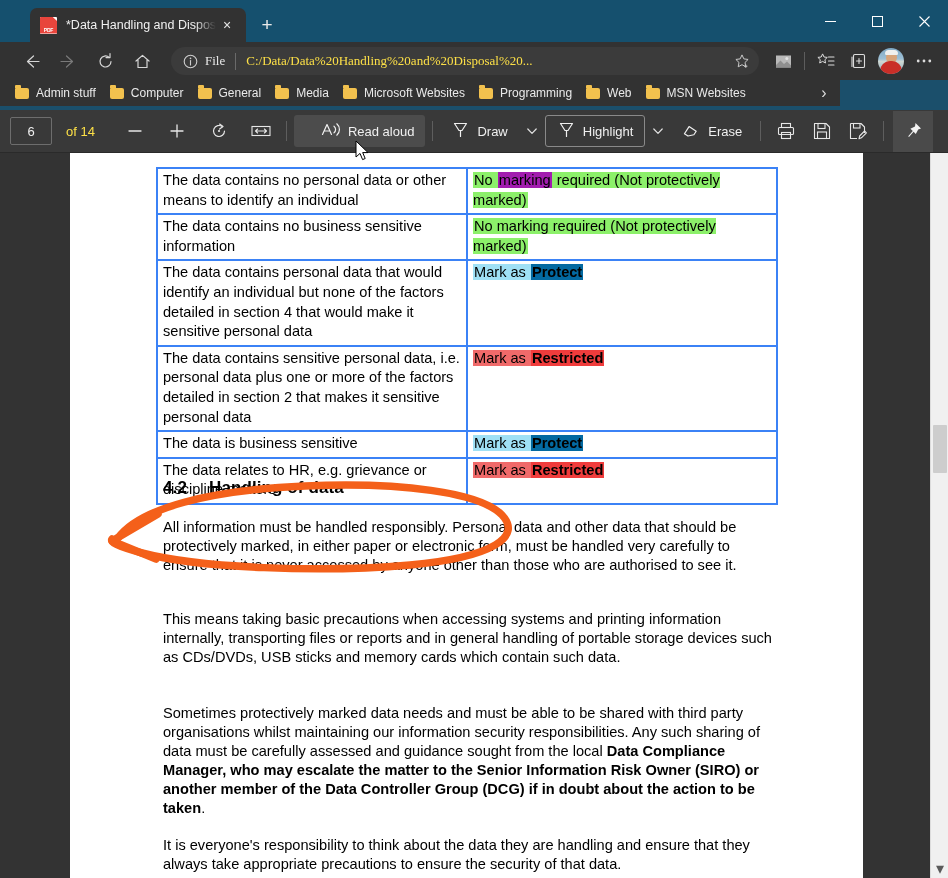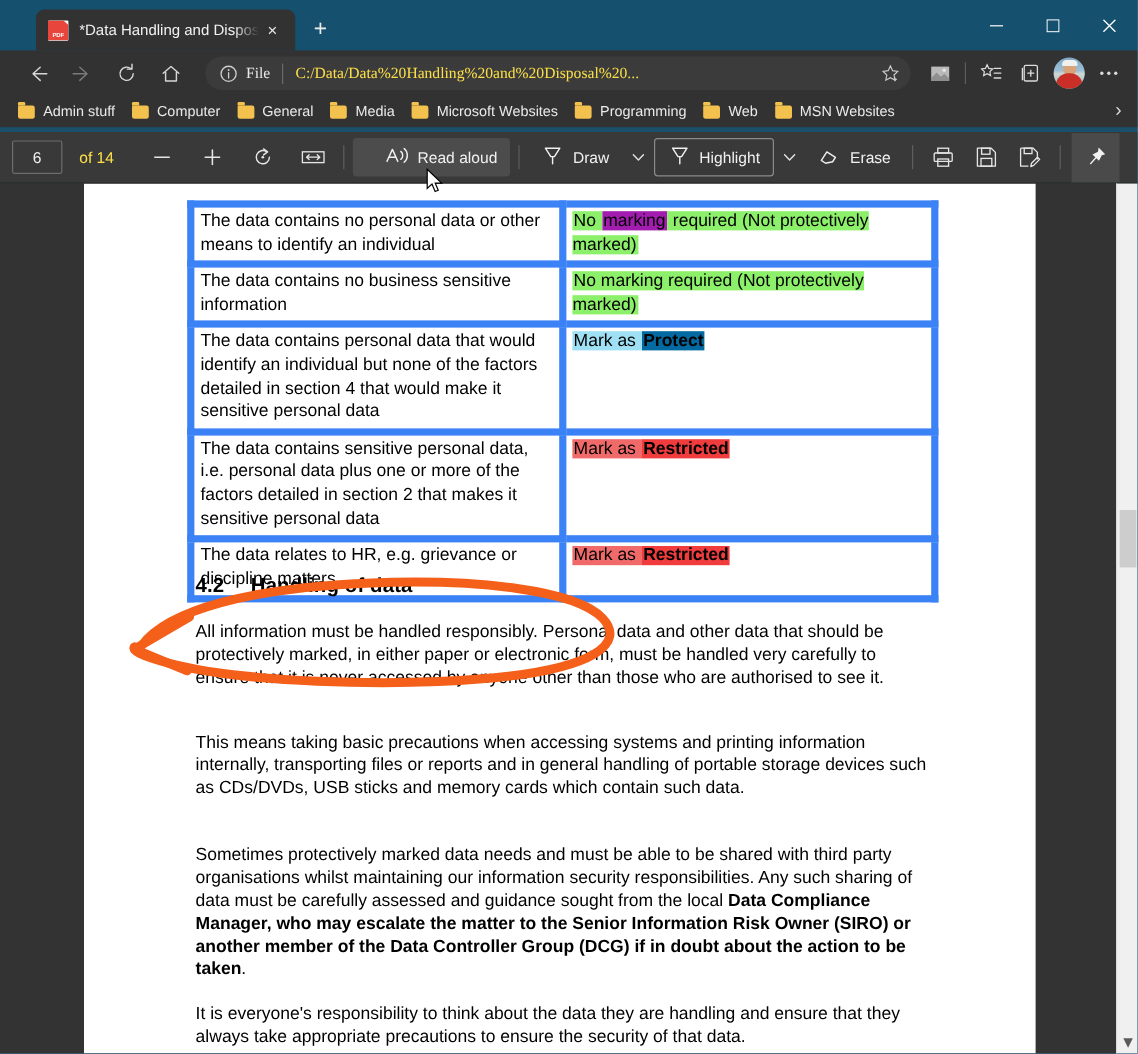--- a/index.html
+++ b/index.html
@@ -113,21 +113,21 @@
     width: 26px; height: 26px; flex: 0 0 26px; margin: 0 4px;
     border-radius: 50%; overflow: hidden; position: relative;
     background: linear-gradient(#7fa8c4 0%, #9dc0d6 42%, #cfd8d2 52%, #86a9c0 100%);
   }
   .avatar .av-head { position: absolute; left: 50%; top: 4px; width: 11px; height: 11px; margin-left: -5px; border-radius: 50%; background: #d8a47a; }
   .avatar .av-hat { position: absolute; left: 50%; top: 2px; width: 13px; height: 5px; margin-left: -6px; border-radius: 6px 6px 2px 2px; background: #f0f0ee; }
   .avatar .av-body { position: absolute; left: 50%; bottom: 0; width: 22px; height: 13px; margin-left: -11px; border-radius: 10px 10px 0 0; background: #c92e27; }
 
   
   .bookmarks {
-    position: absolute; top: 80px; left: 0; width: 948px; height: 26px;
+    position: absolute; top: 80px; left: 0; width: 840px; height: 26px;
     background: #323232;
     display: flex; align-items: center; padding-left: 8px;
     overflow: hidden;
   }
   .bm {
     display: flex; align-items: center; height: 22px;
     padding: 0 7px; border-radius: 4px; flex: 0 0 auto;
   }
   .bm-folder {
     width: 14px; height: 11px; flex: 0 0 14px; margin-right: 7px; position: relative;
@@ -193,21 +193,21 @@
     background: #ffffff;
   }
 
   
   table.doc {
     position: absolute; left: 86px; top: 14px;
     width: 620px; border-collapse: collapse;
     table-layout: fixed;
   }
   table.doc td {
-    border: 6px solid #3b82f6;
+    border: 2px solid #3b82f6;
     vertical-align: top;
     padding: 2px 5px 3px 5px;
     font-size: 14.6px; line-height: 19.6px;
   }
   table.doc td.c1 { width: 310px; }
   table.doc td.c2 { width: 310px; }
   .hl { padding: 0 1px; }
   .hl-green { background: #8cf06a; }
   .hl-green-strong { background: #a21caf; }
   .hl-blue { background: #9fe0f5; }
@@ -522,20 +522,24 @@
         </tr>
         <tr>
           <td class="c1">The data contains personal data that would identify an individual but none of the factors detailed in section 4 that would make it sensitive personal data</td>
           <td class="c2"><span class="hl hl-blue">Mark as </span><span class="hl hl-blue-strong b">Protect</span></td>
         </tr>
         <tr>
           <td class="c1">The data contains sensitive personal data, i.e. personal data plus one or more of the factors detailed in section 2 that makes it sensitive personal data</td>
           <td class="c2"><span class="hl hl-red">Mark as </span><span class="hl hl-red-strong b">Restricted</span></td>
         </tr>
         <tr>
+          <td class="c1">The data is business sensitive</td>
+          <td class="c2"><span class="hl hl-blue">Mark as </span><span class="hl hl-blue-strong b">Protect</span></td>
+        </tr>
+        <tr>
           <td class="c1">The data relates to HR, e.g. grievance or discipline matters</td>
           <td class="c2"><span class="hl hl-red">Mark as </span><span class="hl hl-red-strong b">Restricted</span></td>
         </tr>
       </tbody>
         </table>
 
       <div class="h2">
         <span class="num">4.2</span><span>Handling of data</span>
       </div>
 

